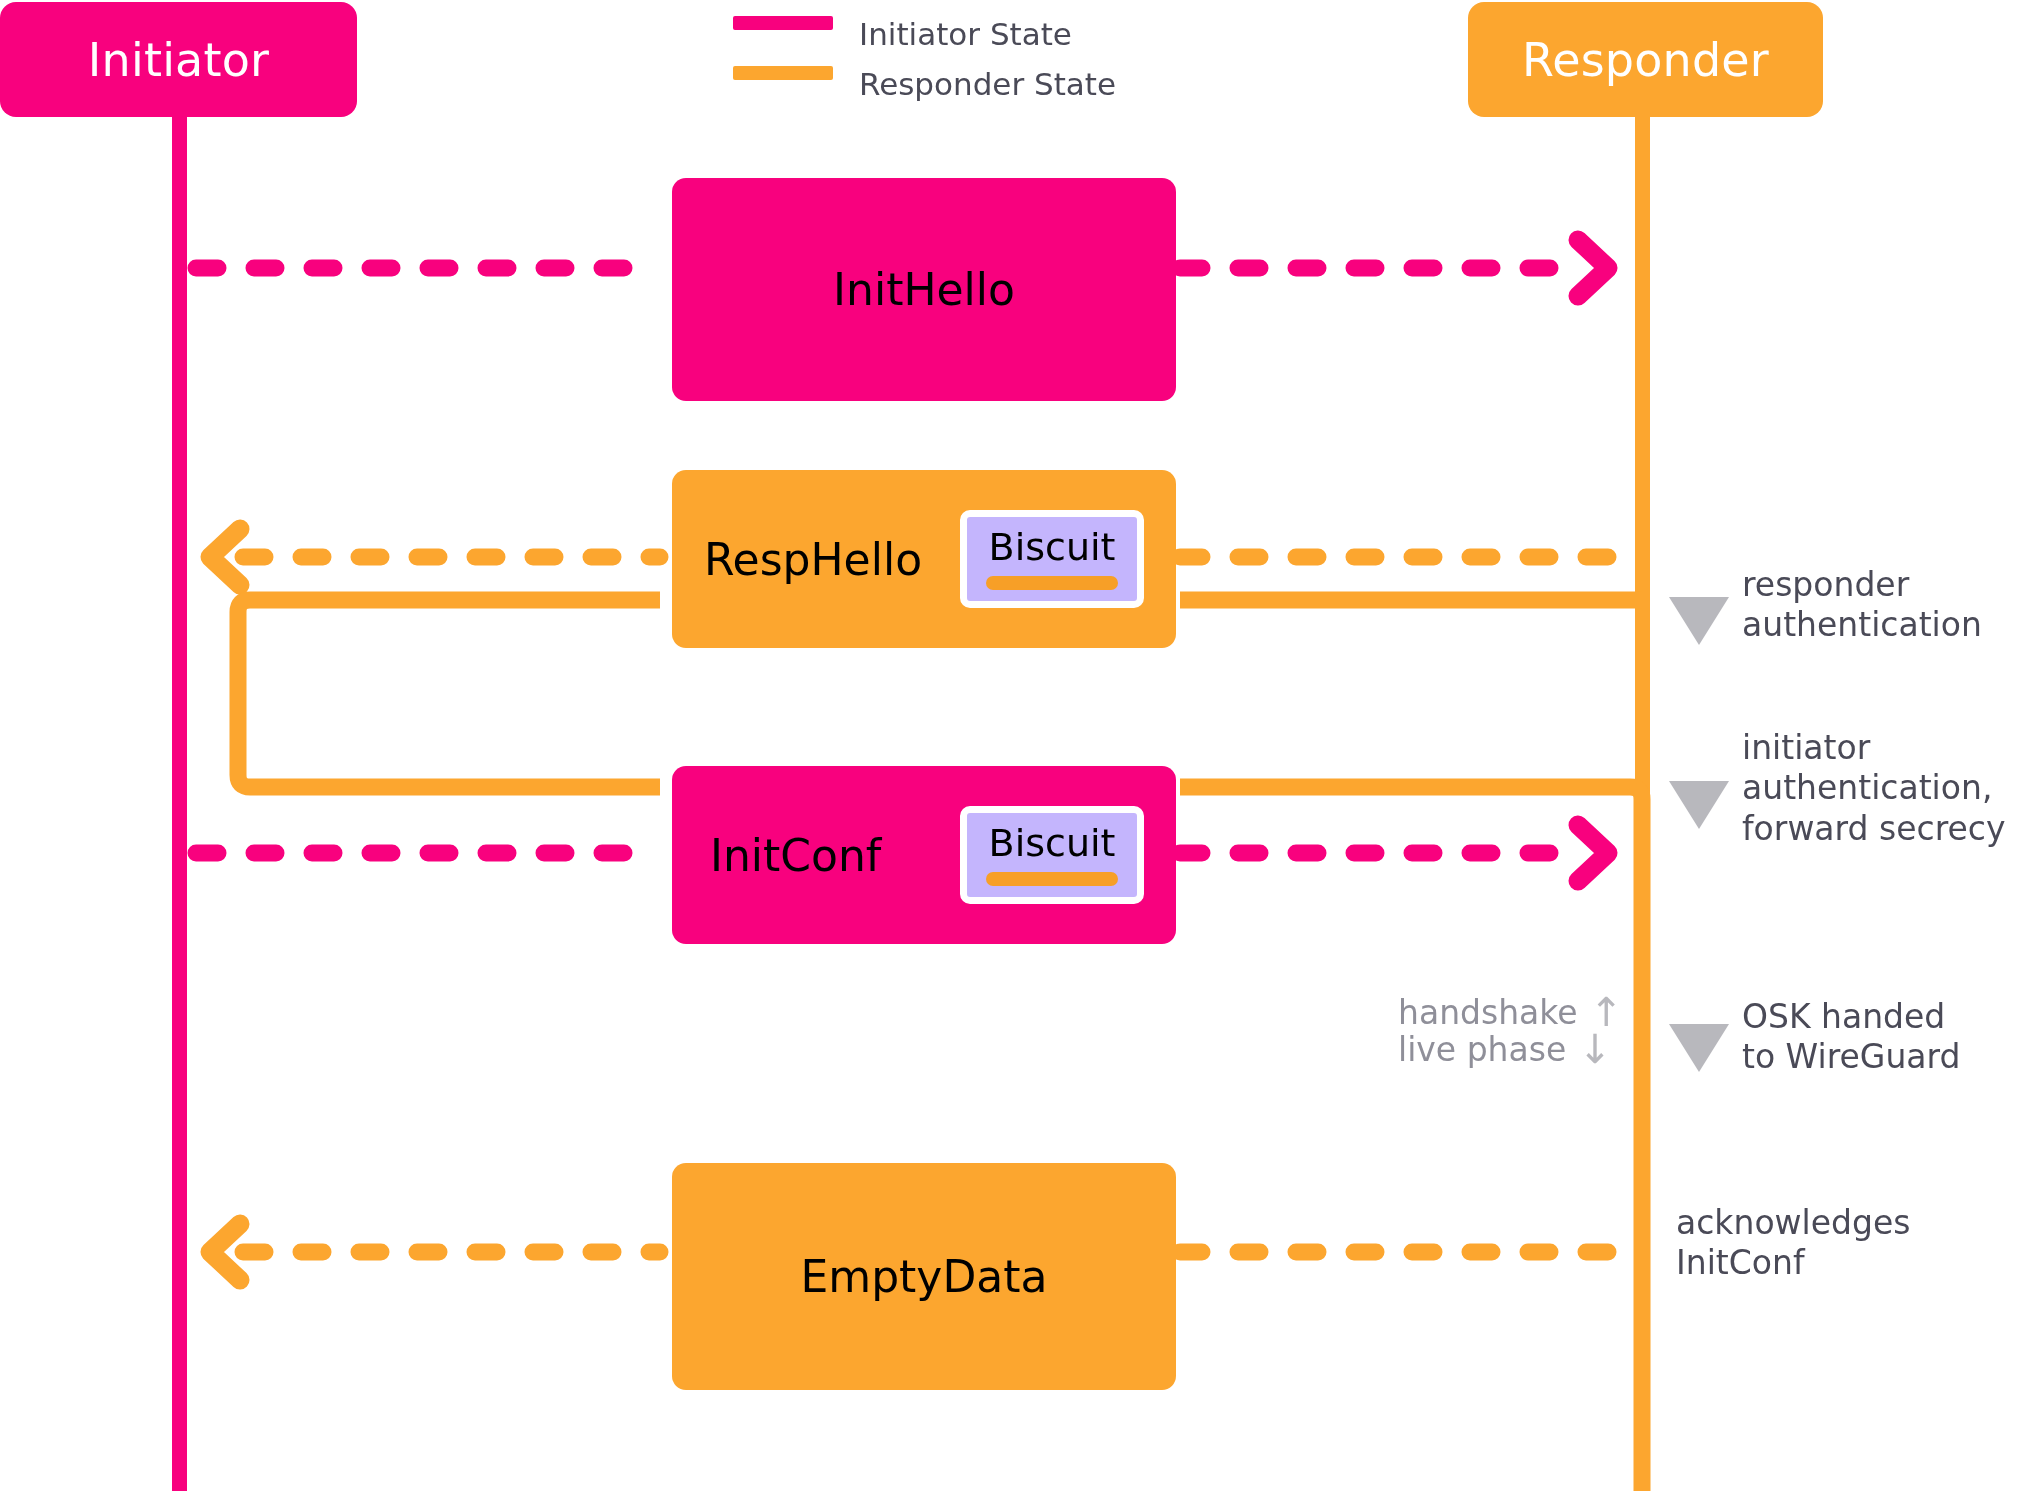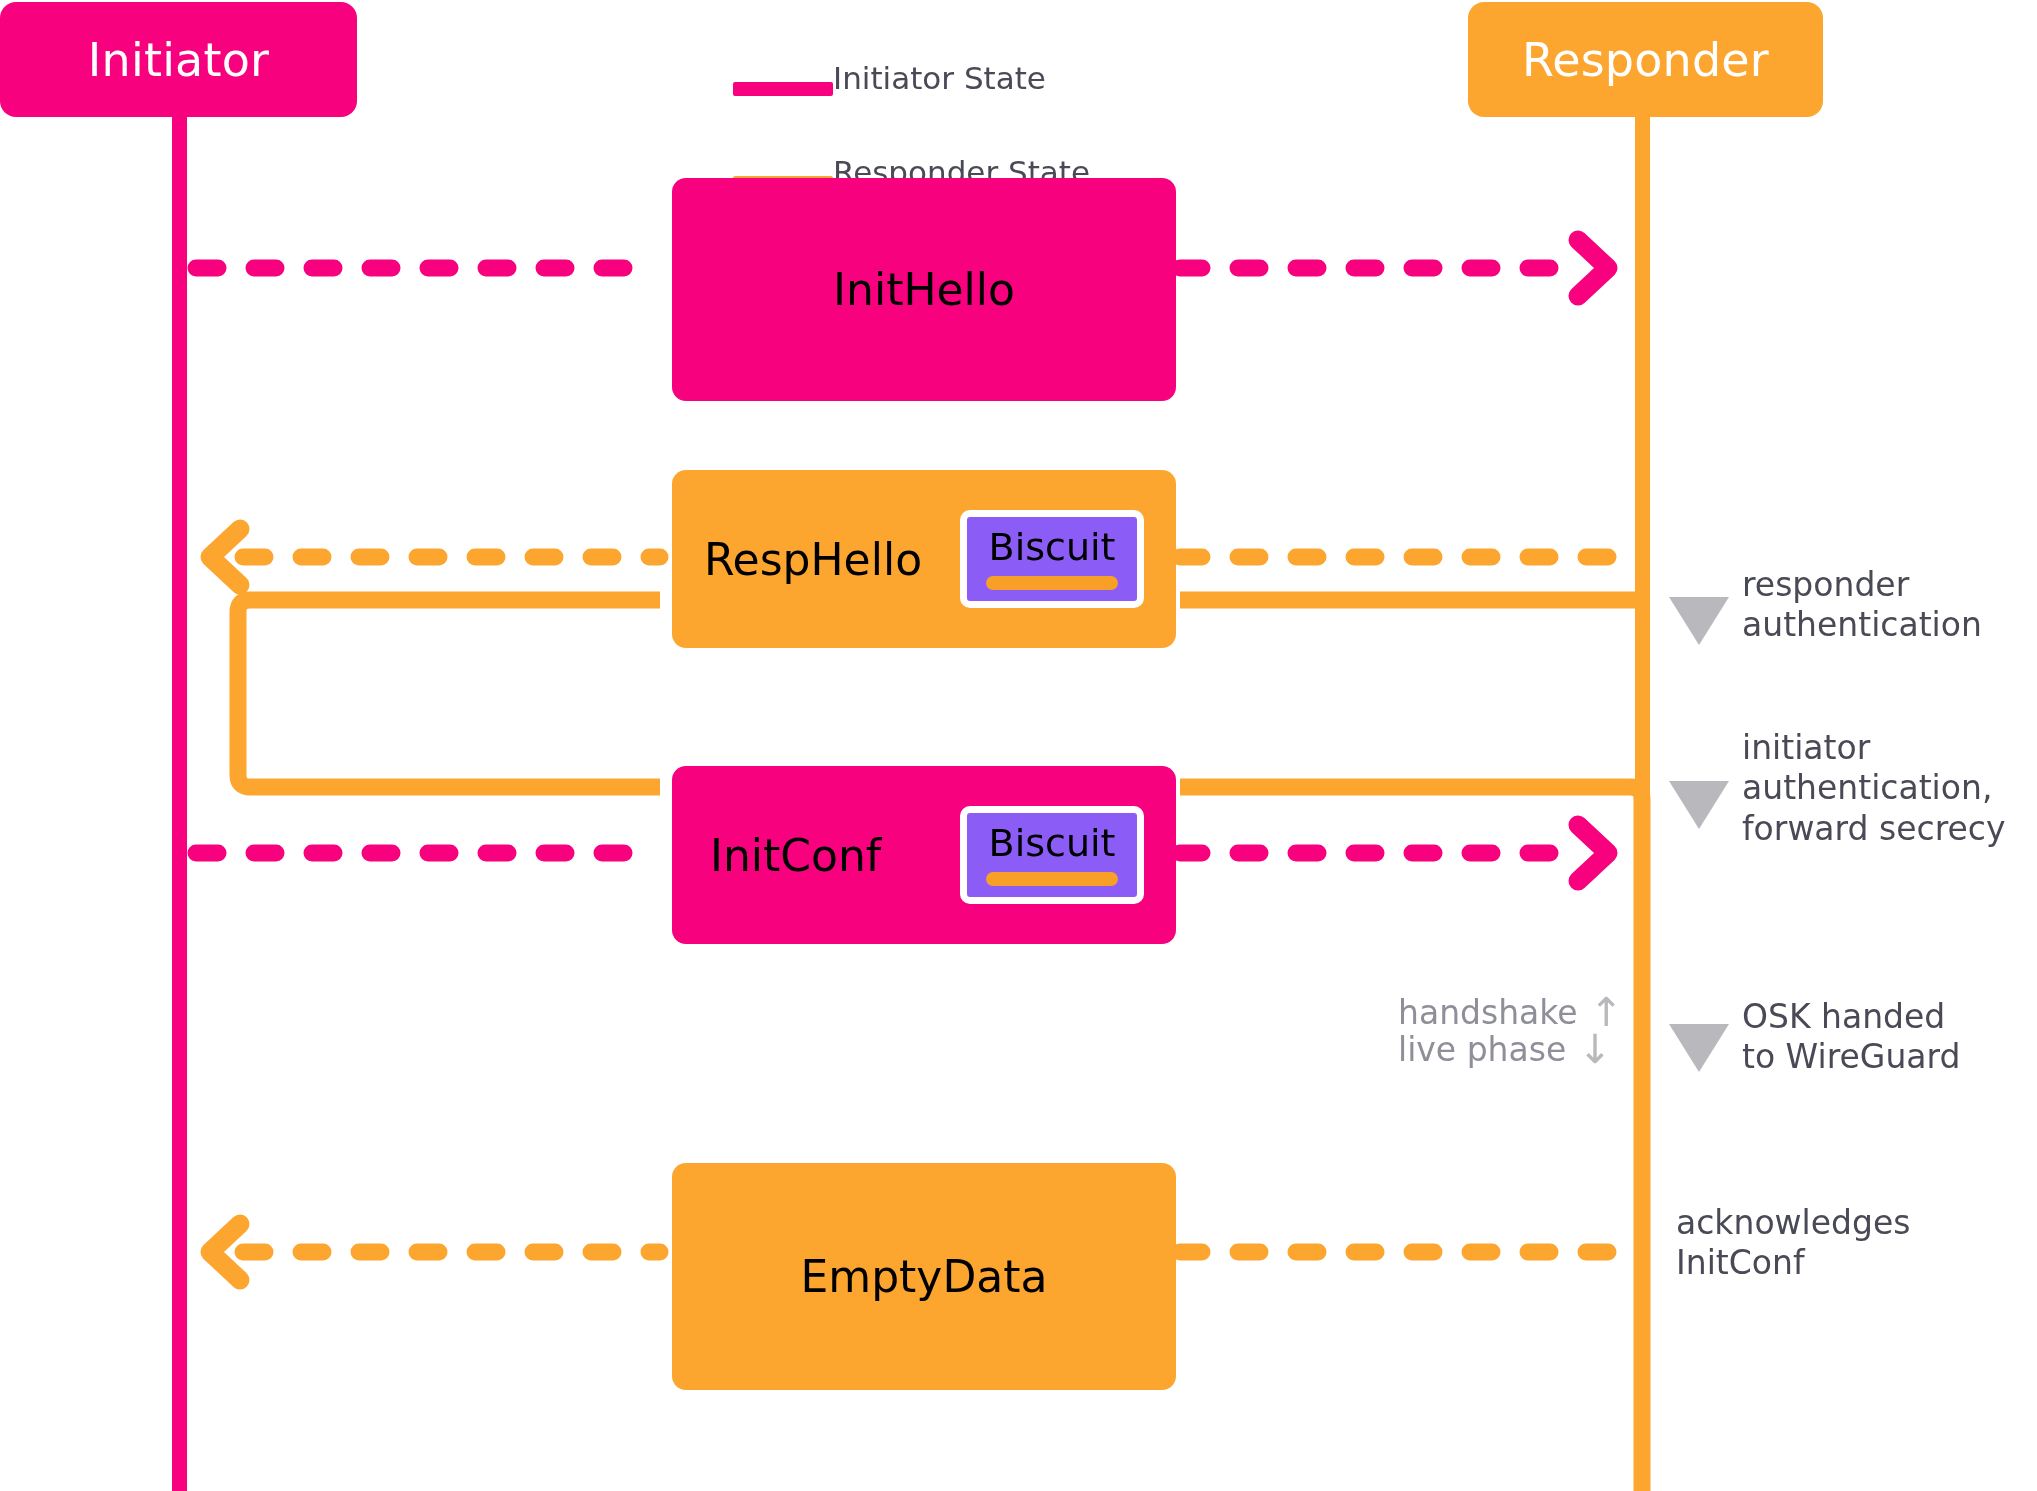--- a/index.html
+++ b/index.html
@@ -48,21 +48,21 @@
   }
   .msg-label {
     color: #000000;
     font-size: 44px;
     font-weight: 400;
     white-space: nowrap;
   }
   .biscuit {
     position: absolute;
     box-sizing: border-box;
-    background: #8b5cf6;
+    background: #c4b5fd;
     border: 7px solid #ffffff;
     border-radius: 10px;
     display: flex;
     flex-direction: column;
     align-items: center;
     justify-content: center;
   }
   .biscuit-label {
     color: #000000;
     font-size: 38px;
@@ -77,22 +77,22 @@
     margin-top: 10px;
   }
   .legend {
     position: absolute;
     display: flex;
     flex-direction: column;
     gap: 14px;
   }
   .legend-row {
     display: flex;
-    align-items: flex-end;
-    margin-top: 44px;
+    align-items: flex-start;
+    gap: 26px;
   }
   .legend-swatch {
     width: 100px;
     height: 14px;
     border-radius: 2px;
   }
   .legend-text {
     color: #4a4a57;
     font-size: 31px;
     white-space: nowrap;

